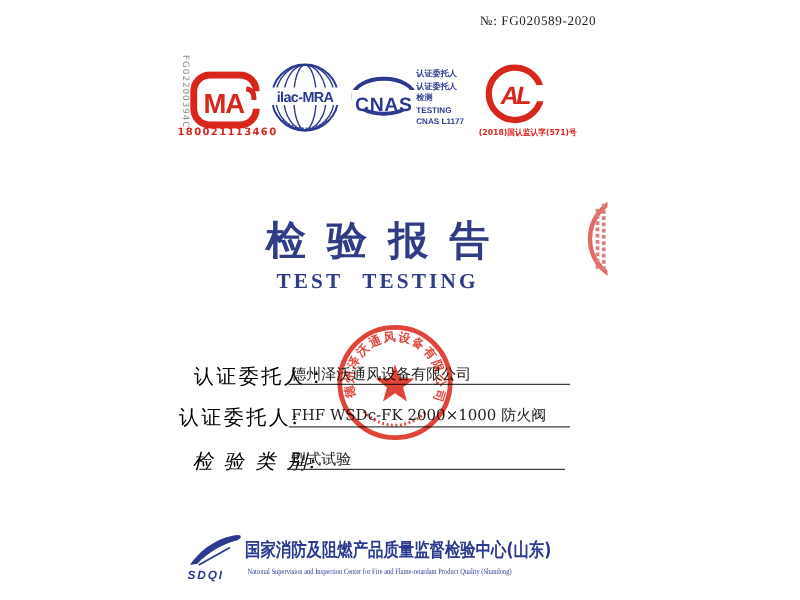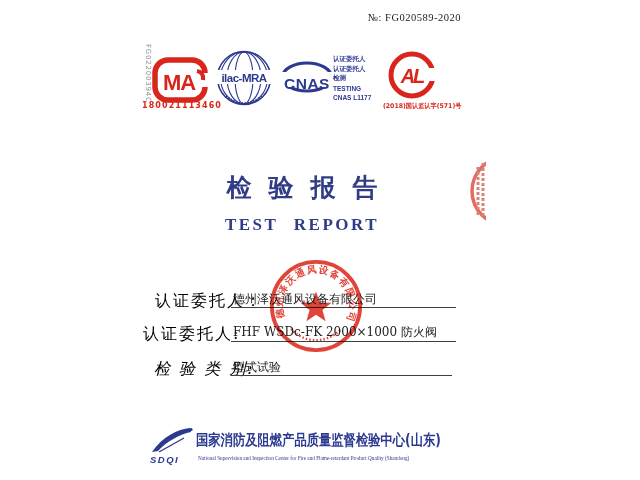--- a/index.html
+++ b/index.html
@@ -4,35 +4,35 @@
 <style>
   html,body{margin:0;padding:0;}
   body{
     width:640px;height:480px;position:relative;overflow:hidden;
     background:#ffffff;
     font-family:"DejaVu Sans","Liberation Sans",sans-serif;
   }
   .abs{position:absolute;}
 
   
-  .report-no{left:368px;top:12px;font:10.5px "Liberation Serif",serif;color:#1c1c1c;letter-spacing:.5px;white-space:nowrap;}
+  .report-no{left:384px;top:12px;font:10.5px "Liberation Serif",serif;color:#1c1c1c;letter-spacing:.5px;white-space:nowrap;}
   .side-code{left:152px;top:44px;font-size:7px;color:#8f8f8f;letter-spacing:.8px;transform:rotate(90deg);transform-origin:0 0;white-space:nowrap;}
 
   
   .cma-svg{left:152px;top:57px;}
   .cma-number{left:142px;top:101px;font-size:8px;font-weight:bold;color:#d9261c;letter-spacing:1.1px;white-space:nowrap;text-align:right;}
   .ilac-svg{left:215px;top:49px;}
   .cnas-svg{left:281px;top:60px;}
   .cnas-caption{left:333px;top:55px;color:#2b3990;font-size:6.5px;line-height:9.5px;font-weight:bold;white-space:nowrap;}
   .cnas-caption .lat{font-weight:bold;font-family:"Liberation Sans",sans-serif;}
   .cal-svg{left:387px;top:51px;}
   .cal-caption{left:383px;top:102px;color:#d9261c;font-size:6.5px;font-weight:bold;white-space:nowrap;transform:scaleX(.95);transform-origin:0 0;}
 
   
-  .title-zh{left:147px;top:171px;width:310px;text-align:center;font-size:25px;font-weight:bold;color:#303c86;letter-spacing:17px;text-indent:17px;white-space:nowrap;}
+  .title-zh{left:147px;top:171px;width:310px;text-align:center;font-size:32px;font-weight:bold;color:#303c86;letter-spacing:17px;text-indent:17px;white-space:nowrap;}
   .title-en{left:147px;top:215px;width:310px;text-align:center;font:bold 17px "Liberation Serif",serif;color:#303c86;letter-spacing:2.5px;word-spacing:9px;white-space:nowrap;}
 
   
   .flabel{font-size:16px;color:#000000;letter-spacing:2px;white-space:nowrap;font-family:"DejaVu Serif","Liberation Serif",serif;}
   .fvalue{font-size:12px;color:#222;white-space:nowrap;font-family:"DejaVu Serif","Liberation Serif",serif;border-bottom:1px solid #3f3f3f;}
   .l1{left:155px;top:291px;} .v1{left:231px;top:291px;width:225px;height:16px;}
   .l2{left:143px;top:324px;} .v2{left:231px;top:324px;width:225px;height:17px;}
   .l3{left:154px;top:359px;font-style:italic;} .v3{left:231px;top:359px;width:221px;height:16px;}
   .v1 span,.v2 span,.v3 span{padding-left:2px;}
 
@@ -84,21 +84,21 @@
 </div>
 
 <svg class="abs cal-svg" width="50" height="50" viewBox="0 0 50 50">
   <circle cx="25" cy="24" r="21" fill="none" stroke="#d9261c" stroke-width="5"></circle>
   <rect x="42" y="17" width="8" height="13" fill="#ffffff"></rect>
   <text x="25" y="32" text-anchor="middle" font-size="20" font-weight="bold" font-style="italic" fill="#d9261c" font-family="Liberation Sans, sans-serif" letter-spacing="-2">AL</text>
 </svg>
 <div class="abs cal-caption">(2018)国认监认字(571)号</div>
 
 <div class="abs title-zh">检验报告</div>
-<div class="abs title-en">TEST REPORT</div>
+<div class="abs title-en">TEST TESTING</div>
 
 <div class="abs partial-stamp">
   <svg width="80" height="80" viewBox="0 0 80 80">
     <circle cx="44" cy="38" r="34" fill="none" stroke="#dd5248" stroke-width="3.5"></circle>
     <path d="M16,14 V62" stroke="#d96a63" stroke-width="3" stroke-dasharray="3,2" fill="none"></path>
     <path d="M21,10 V64" stroke="#d96a63" stroke-width="3" stroke-dasharray="3,2" fill="none"></path>
   </svg>
 </div>
 
 <div class="abs flabel l1">认证委托人：</div>

